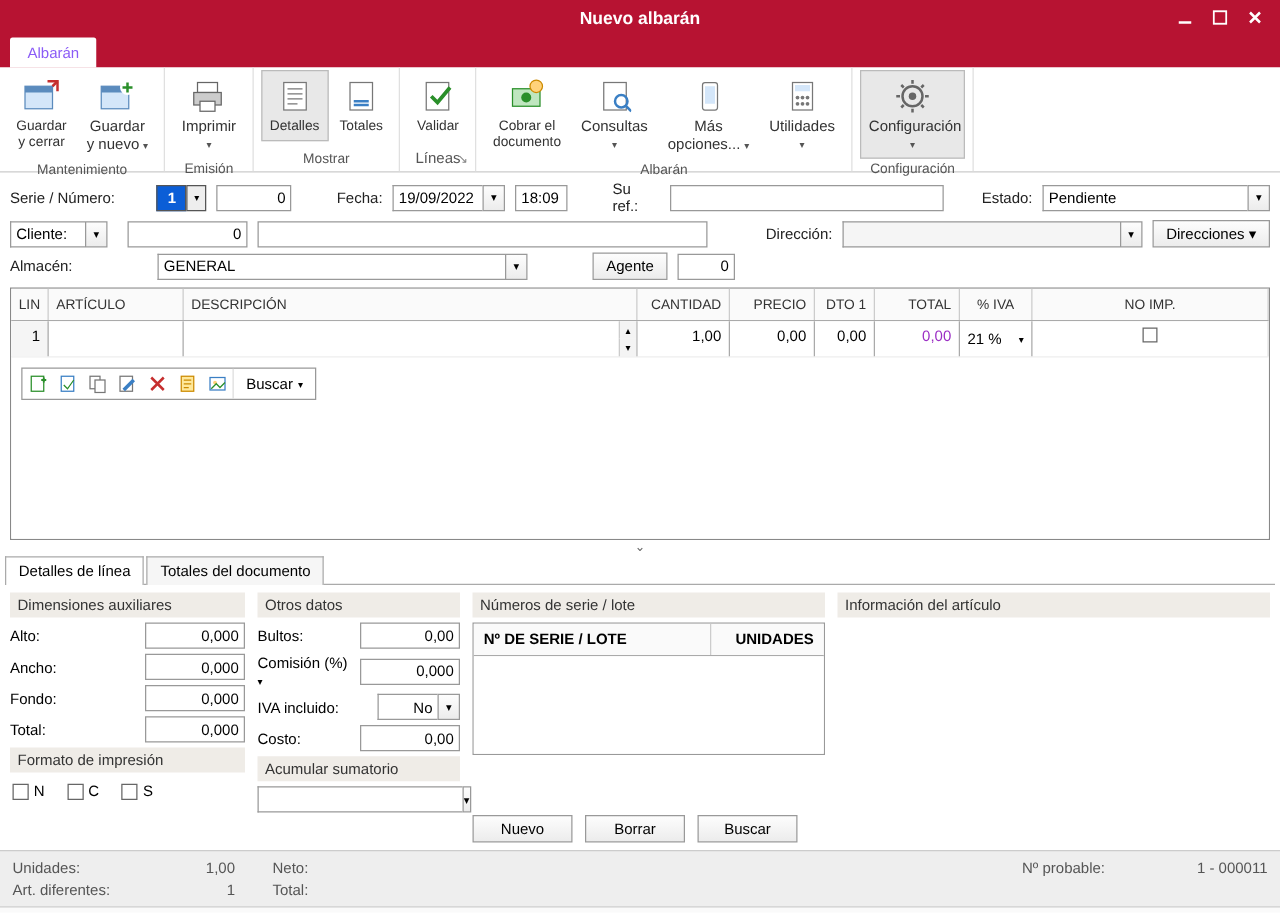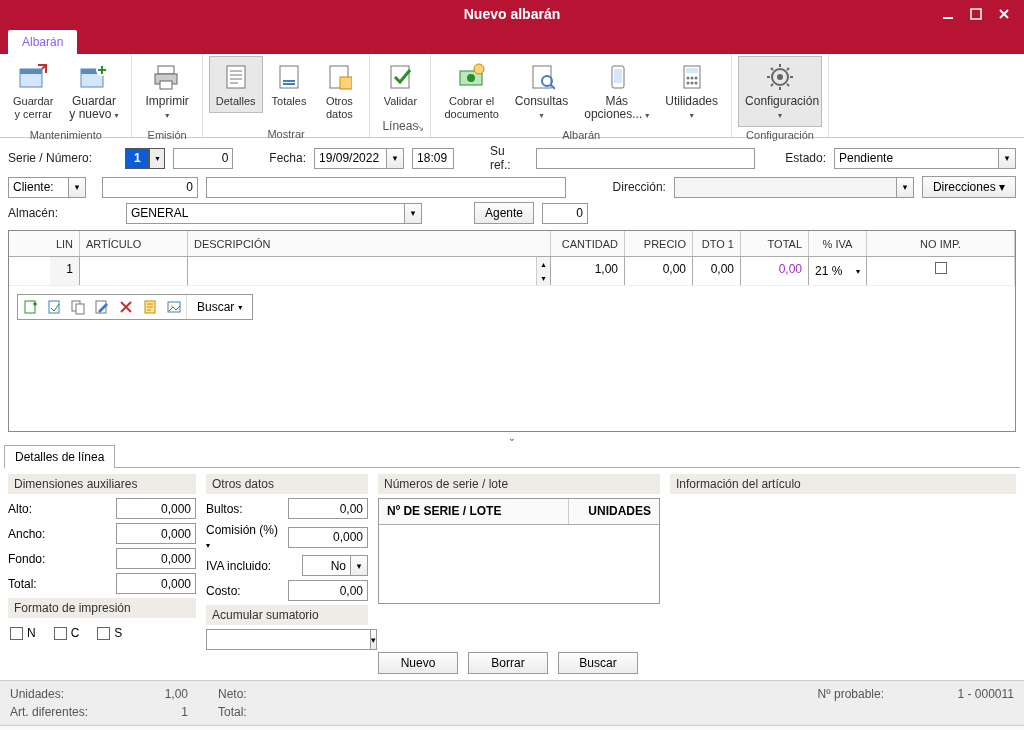--- a/index.html
+++ b/index.html
@@ -36,21 +36,21 @@
 .grid { border: 1px solid #888; margin: 0 8px; }
 .grid-header { display: flex; background: #fafafa; border-bottom: 1px solid #aaa; height: 26px; }
 .grid-header .gh { border-right: 1px solid #ccc; padding: 5px 6px; font-size: 11px; color: #333; display:flex; align-items:center; }
 .gh.center{ justify-content:center; }
 .gh.right{ justify-content:flex-end; }
 .grid-body { background: #fff; min-height: 28px; }
 .grid-row { display: flex; height: 28px; align-items: stretch; }
 .grid-row .gc { border-right: 1px solid #ddd; padding: 5px 6px; font-size: 12px; }
 .gc.right{ text-align:right; }
 .gc .chk { width:12px; height:12px; border:1px solid #666; display:inline-block; }
-.col-lin{ width:30px; text-align:right;margin-left:41px;}
+.col-lin{ width:30px; text-align:right;}
 .col-art{ width:108px;}
 .col-desc{ width:363px; position:relative;}
 .col-cant{ width:74px;}
 .col-prec{ width:68px;}
 .col-dto{ width:48px;}
 .col-tot{ width:68px;}
 .col-iva{ width:58px;}
 .col-noimp{ flex:1;}
 .desc-spin { position:absolute; right:0; top:0; bottom:0; width:14px; display:flex; flex-direction:column; }
 .desc-spin span{ flex:1; border-left:1px solid #ccc; display:flex; align-items:center; justify-content:center; font-size:8px; background:#f4f4f4;}
@@ -175,30 +175,20 @@
       </div>
       <div class="ribbon-btn">
         <span class="icon">
             <svg width="26" height="28">
               <rect x="4" y="3" width="18" height="22" fill="#fff" stroke="#777"></rect>
               <path d="M7 18 H19 M7 21 H19" stroke="#3a7fc4" stroke-width="2"></path>
             </svg>
           </span>
         <span class="label">Totales</span>
       </div>
-      <div class="ribbon-btn">
-        <span class="icon">
-            <svg width="26" height="28">
-              <rect x="4" y="3" width="18" height="22" fill="#fff" stroke="#777"></rect>
-              <rect x="14" y="14" width="12" height="12" fill="#ffd27a" stroke="#cc8a00"></rect>
-            </svg>
-          </span>
-        <span class="label" style="white-space:pre-line">Otros
-datos</span>
-      </div>
     </div>
     <div class="group-label">Mostrar</div>
   </div>
 
   <div class="ribbon-group">
     <div class="buttons">
       <div class="ribbon-btn">
         <span class="icon">
             <svg width="26" height="28">
               <rect x="4" y="3" width="18" height="22" fill="#fff" stroke="#777"></rect>
@@ -413,20 +403,21 @@
           <span style="font-size:8px">▾</span>
         </div>
     </div>
   </div>
 </div>
 
 <div class="collapse-notch">⌄</div>
 
 <div class="detail-tabs">
   <div class="dtab active">Detalles de línea</div>
+  <div class="dtab">Totales del documento</div>
 </div>
 
 <div class="detail-body">
 
   <div class="detail-col" style="width:188px">
     <div class="section-title">Dimensiones auxiliares</div>
     <div class="kv">
         <label>Alto:</label>
         <input type="text" value="0,000" style="">
       </div>

